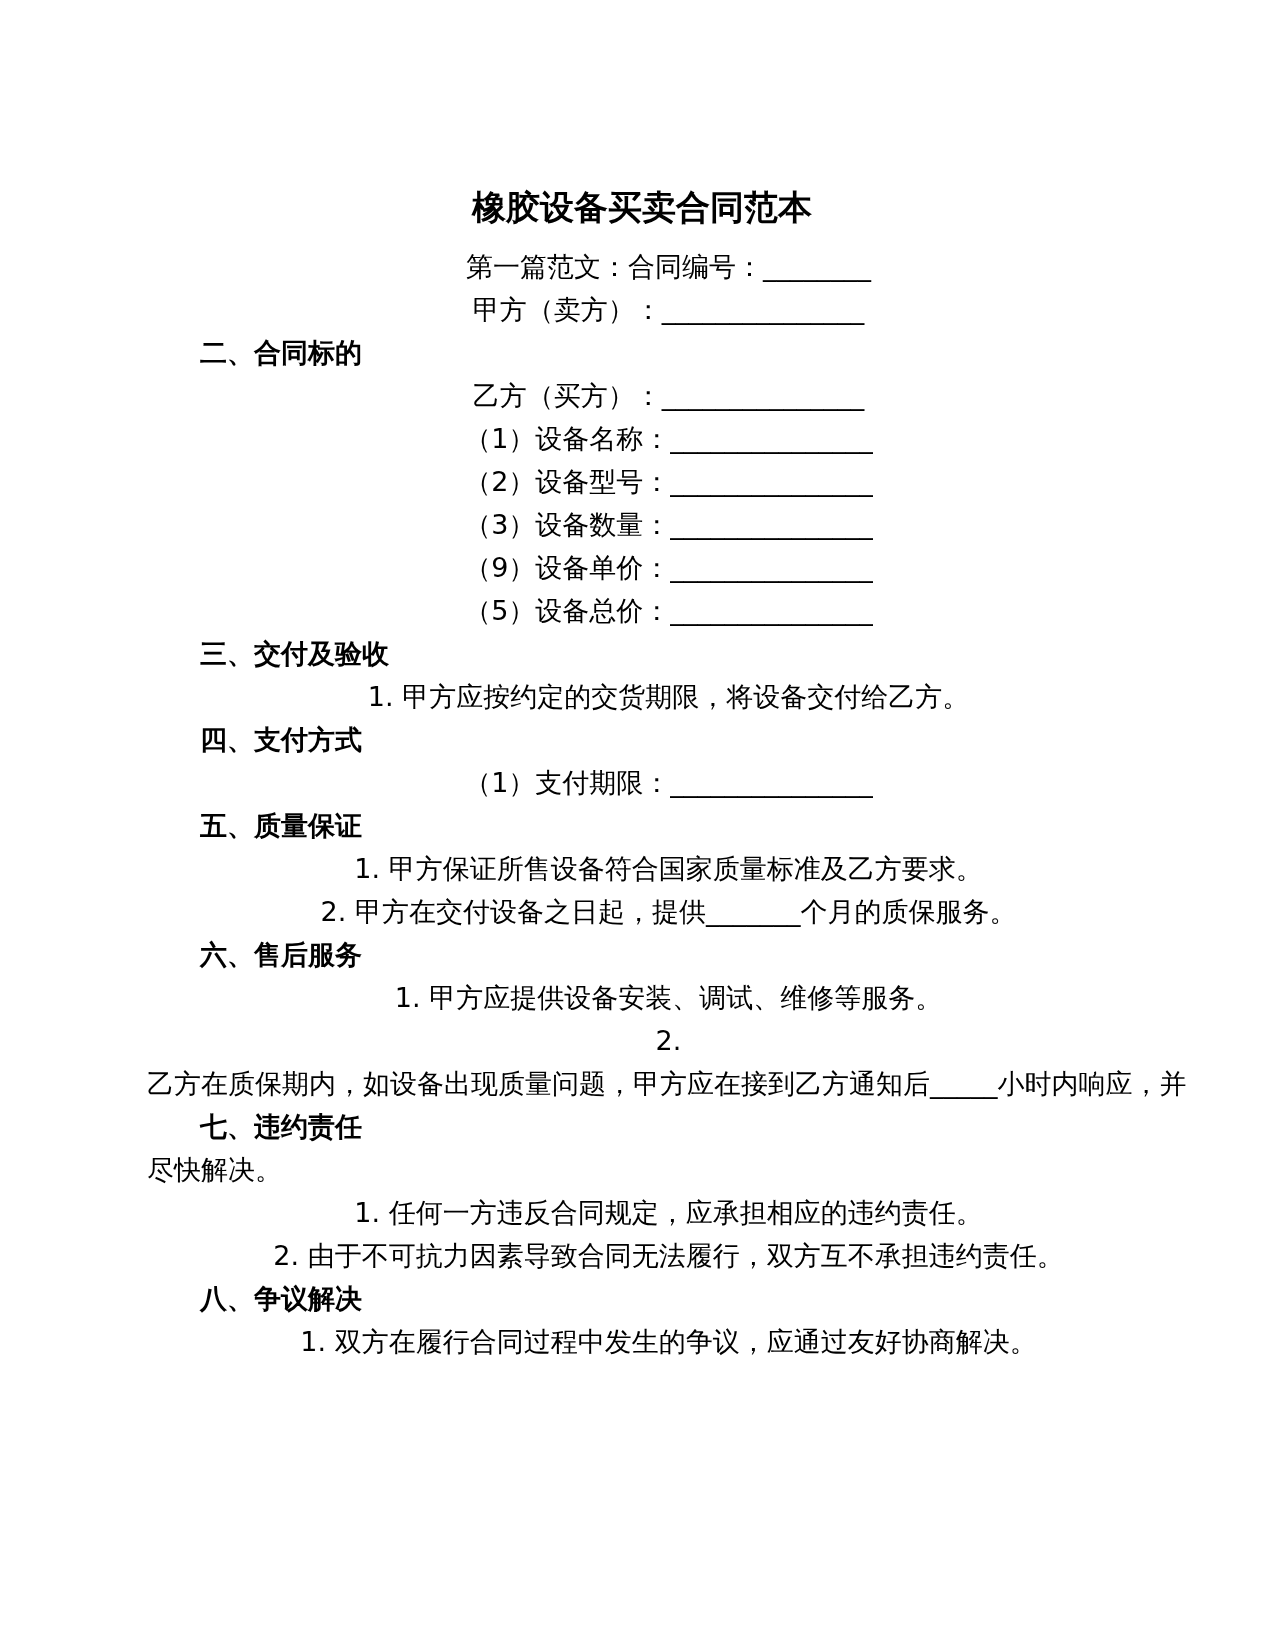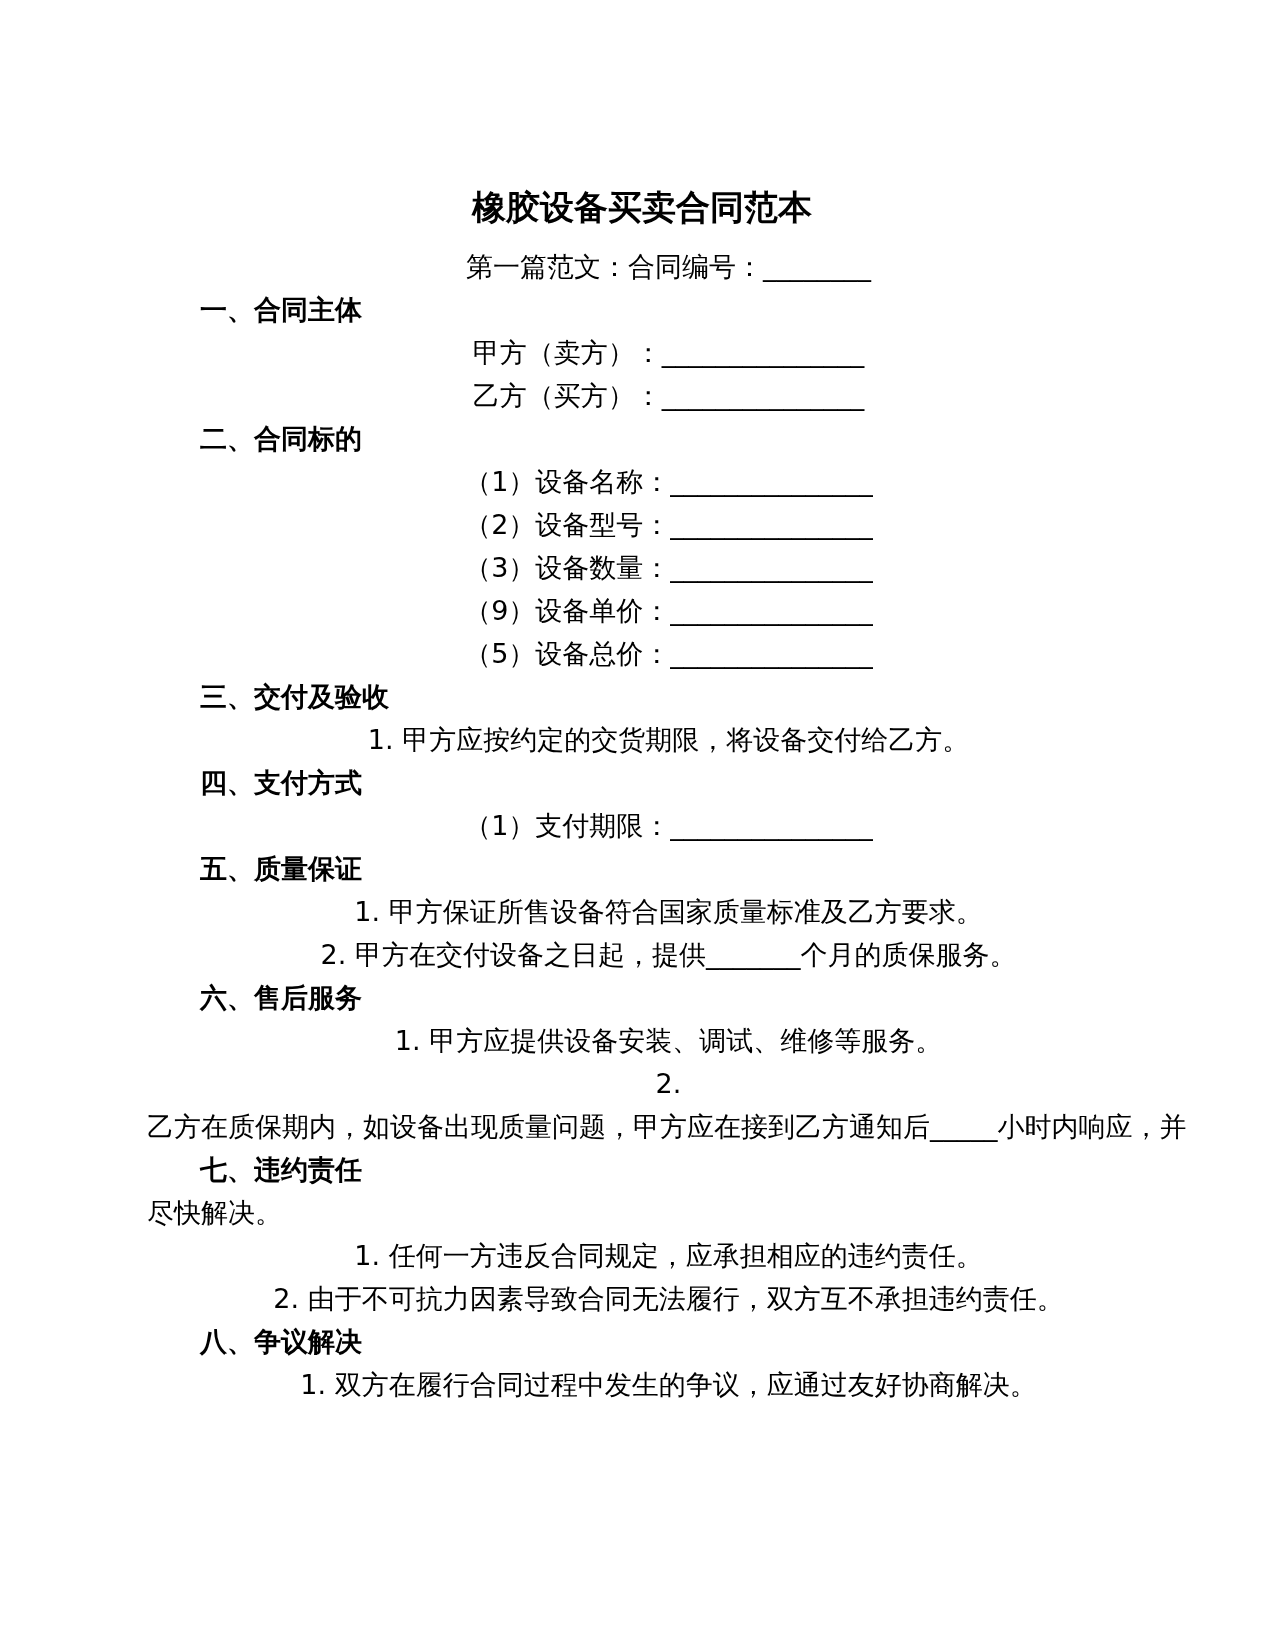--- a/index.html
+++ b/index.html
@@ -42,24 +42,23 @@
   }
 </style>
 </head>
 <body>
 
 <div class="page" style="background: rgb(255, 255, 255); color: rgb(0, 0, 0);">
   <div class="content">
     <h1 class="doc-title">橡胶设备买卖合同范本</h1>
     <div id="doc-lines">
         <div class="line body"><span>第一篇范文：合同编号：</span><span class="blank">________</span></div>
-        <div class="line heading"><span>一、合同主体</span></div>
         <div class="line body"><span>甲方（卖方）：</span><span class="blank">_______________</span></div>
+        <div class="line heading"><span>二、合同标的</span></div>
         <div class="line body"><span>乙方（买方）：</span><span class="blank">_______________</span></div>
-        <div class="line heading"><span>二、合同标的</span></div>
         <div class="line body"><span>（1）设备名称：</span><span class="blank">_______________</span></div>
         <div class="line body"><span>（2）设备型号：</span><span class="blank">_______________</span></div>
         <div class="line body"><span>（3）设备数量：</span><span class="blank">_______________</span></div>
         <div class="line body"><span>（9）设备单价：</span><span class="blank">_______________</span></div>
         <div class="line body"><span>（5）设备总价：</span><span class="blank">_______________</span></div>
         <div class="line heading"><span>三、交付及验收</span></div>
         <div class="line body"><span>1. 甲方应按约定的交货期限，将设备交付给乙方。</span></div>
         <div class="line heading"><span>四、支付方式</span></div>
         <div class="line body"><span>（1）支付期限：</span><span class="blank">_______________</span></div>
         <div class="line heading"><span>五、质量保证</span></div>

